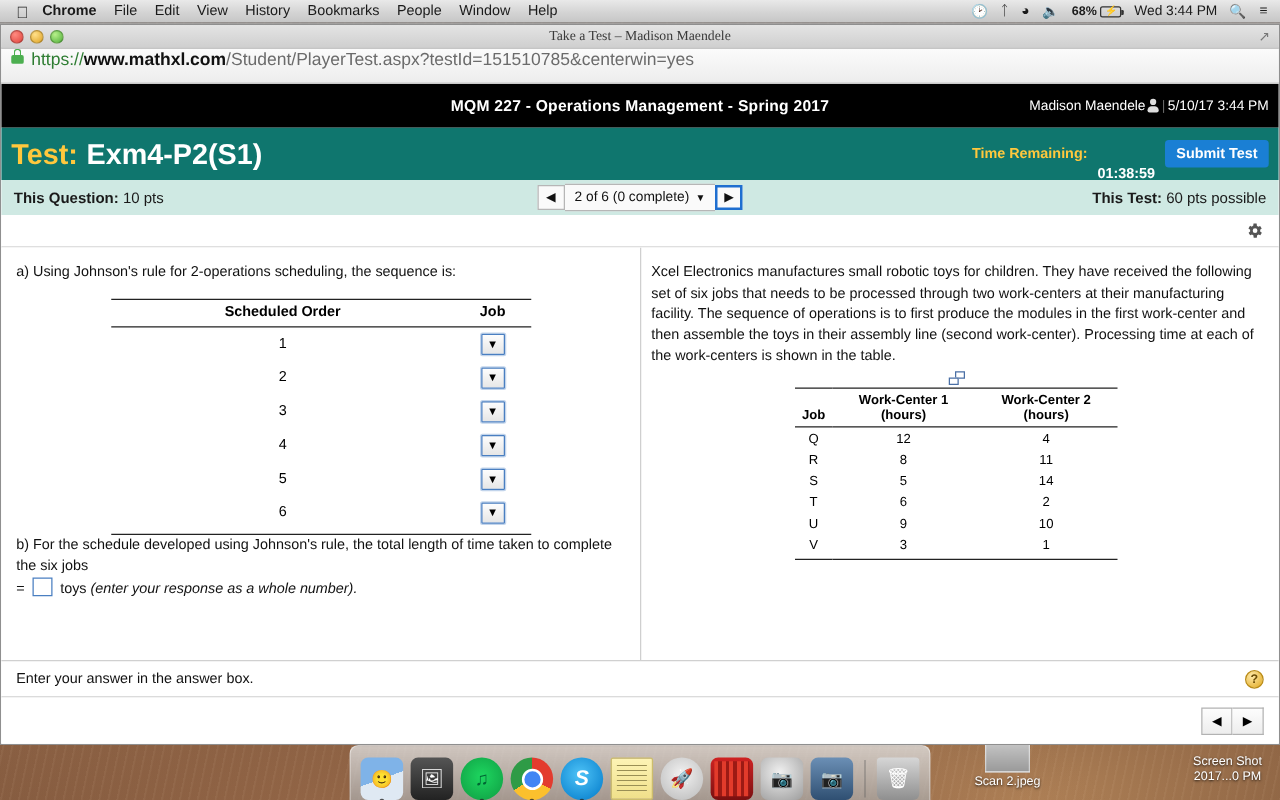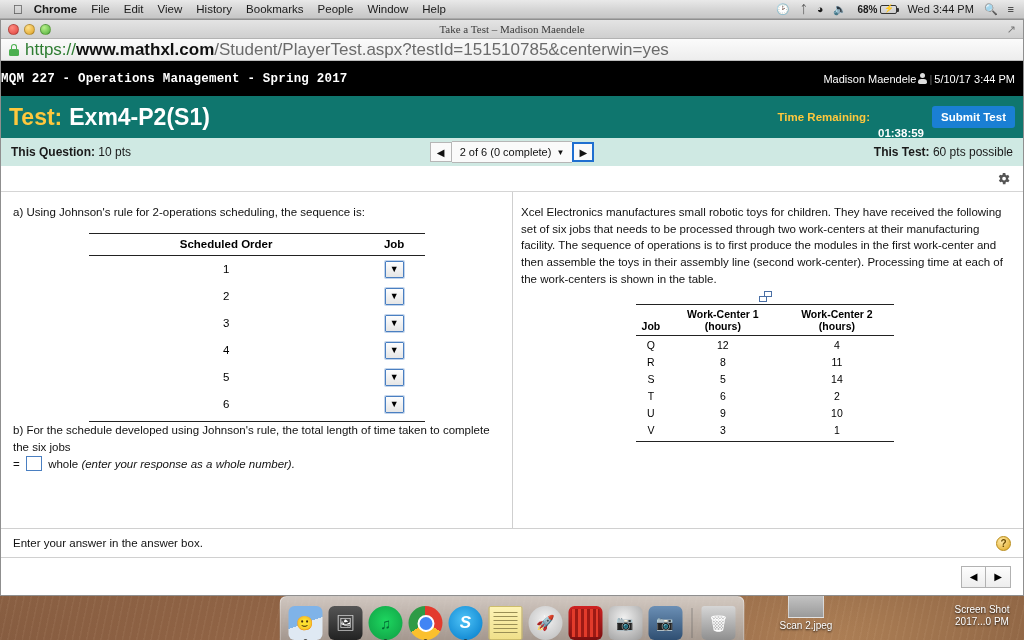--- a/index.html
+++ b/index.html
@@ -63,44 +63,44 @@
   .tl.r { background: radial-gradient(circle at 35% 30%, #ff8a80, #e0443e); }
   .tl.y { background: radial-gradient(circle at 35% 30%, #ffe08a, #dea123); }
   .tl.g { background: radial-gradient(circle at 35% 30%, #b7f08a, #4fae3a); }
   .wtitle {
     position: absolute; left: 0; right: 0; text-align: center;
     font-size: 11px; color: #3a3a3a; pointer-events: none; font-family: Liberation Serif, serif;
   }
   .win-expand { position:absolute; right:7px; top:3px; font-size:11px; color:#777; }
 
   .urlbar {
-    height: 22px; flex: none;
+    height: 28px; flex: none;
     background: linear-gradient(180deg, #fbfbfb, #ededed);
     border-bottom: 1px solid #bdbdbd;
-    display: flex; align-items: center; padding: 0 8px;
-    font-size: 17px;
+    display: flex; align-items: flex-start; padding: 0 8px;
+    font-size: 14px;
   }
   .lock { width: 10px; height: 12px; position: relative; margin-right: 6px; }
   .lock .body { position: absolute; bottom: 0; width: 10px; height: 7px; background: #4caf50; border-radius: 1.5px; }
   .lock .shackle { position: absolute; top: 0; left: 2px; width: 6px; height: 6px; border: 1.6px solid #4caf50; border-bottom: none; border-radius: 3px 3px 0 0; }
   .url-scheme { color: #2e7d32; }
   .url-dom { color: #111; font-weight: bold; }
   .url-path { color: #6b6b6b; }
 
   .viewport { flex: 1; background: #fff; overflow: hidden; position: relative; display: flex; flex-direction: column; }
 
   
   .mxl-top {
     height: 35px; flex: none; background: #000; color: #fff;
     display: flex; align-items: center; position: relative;
     font-size: 12px;
   }
   .mxl-course {
-    position: absolute; left: 0; right: 0; 
-    font-weight: bold; font-size: 12.5px; letter-spacing: .2px; font-family: Liberation Mono, monospace;
+    position: absolute; left: 0; right: 0; text-align: center;
+    font-weight: bold; font-size: 12.5px; letter-spacing: .2px;
   }
   .mxl-user { margin-left: auto; display: flex; align-items: center; gap: 2px; padding-right: 8px; font-size: 11px; position: relative; z-index: 2; }
   .mxl-user .sep { color: #666; }
   .person-ico { display:inline-block; width:9px; height:11px; position:relative; }
   .person-ico:before { content:""; position:absolute; top:0; left:2px; width:5px; height:5px; border-radius:50%; background:#ddd; }
   .person-ico:after { content:""; position:absolute; bottom:0; left:0; width:9px; height:5px; border-radius:4px 4px 2px 2px; background:#ddd; }
 
   
   .mxl-teal {
     height: 42px; flex: none; background: #0f766e;
@@ -403,21 +403,21 @@
                 <td><span class="jobsel">▼</span></td>
               </tr>
             </tbody>
           </table>
 
           <div class="partb">
             <div>b) For the schedule developed using Johnson's rule, the total length of time taken to complete the six jobs</div>
             <div>
               <span>=</span>
               <span class="ansbox"></span>
-              <span>whole</span>
+              <span>toys</span>
               <i>(enter your response as a whole number).</i>
             </div>
           </div>
         </div>
 
         <div class="pane-right">
           <div class="qtext">Xcel Electronics manufactures small robotic toys for children. They have received the following set of six jobs that needs to be processed through two work-centers at their manufacturing facility. The sequence of operations is to first produce the modules in the first work-center and then assemble the toys in their assembly line (second work-center). Processing time at each of the work-centers is shown in the table.</div>
 
           <div class="copy-ico">
             <span class="b1"></span>

